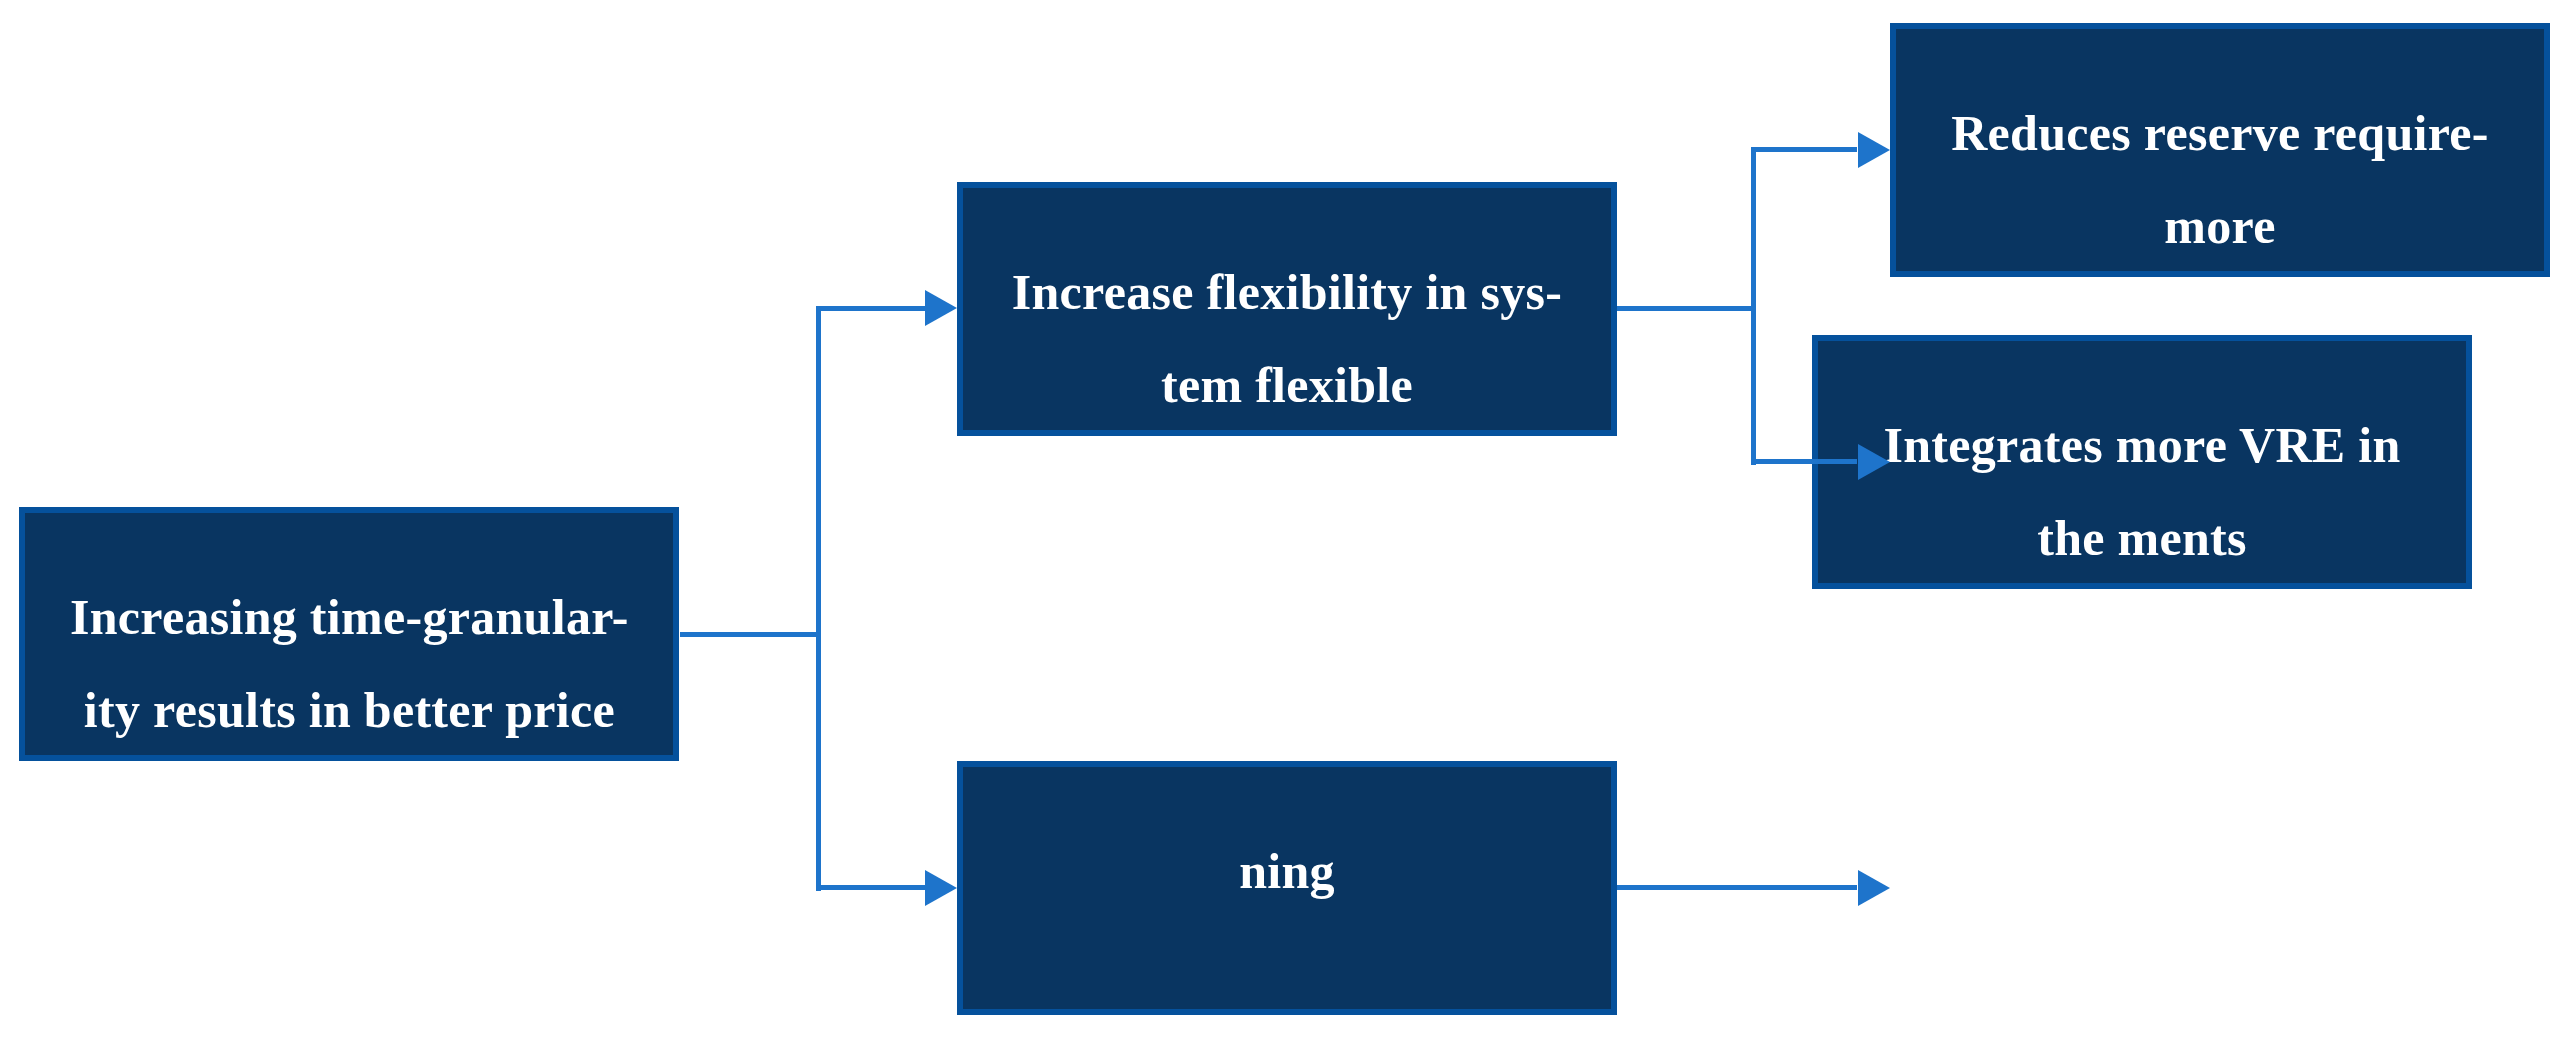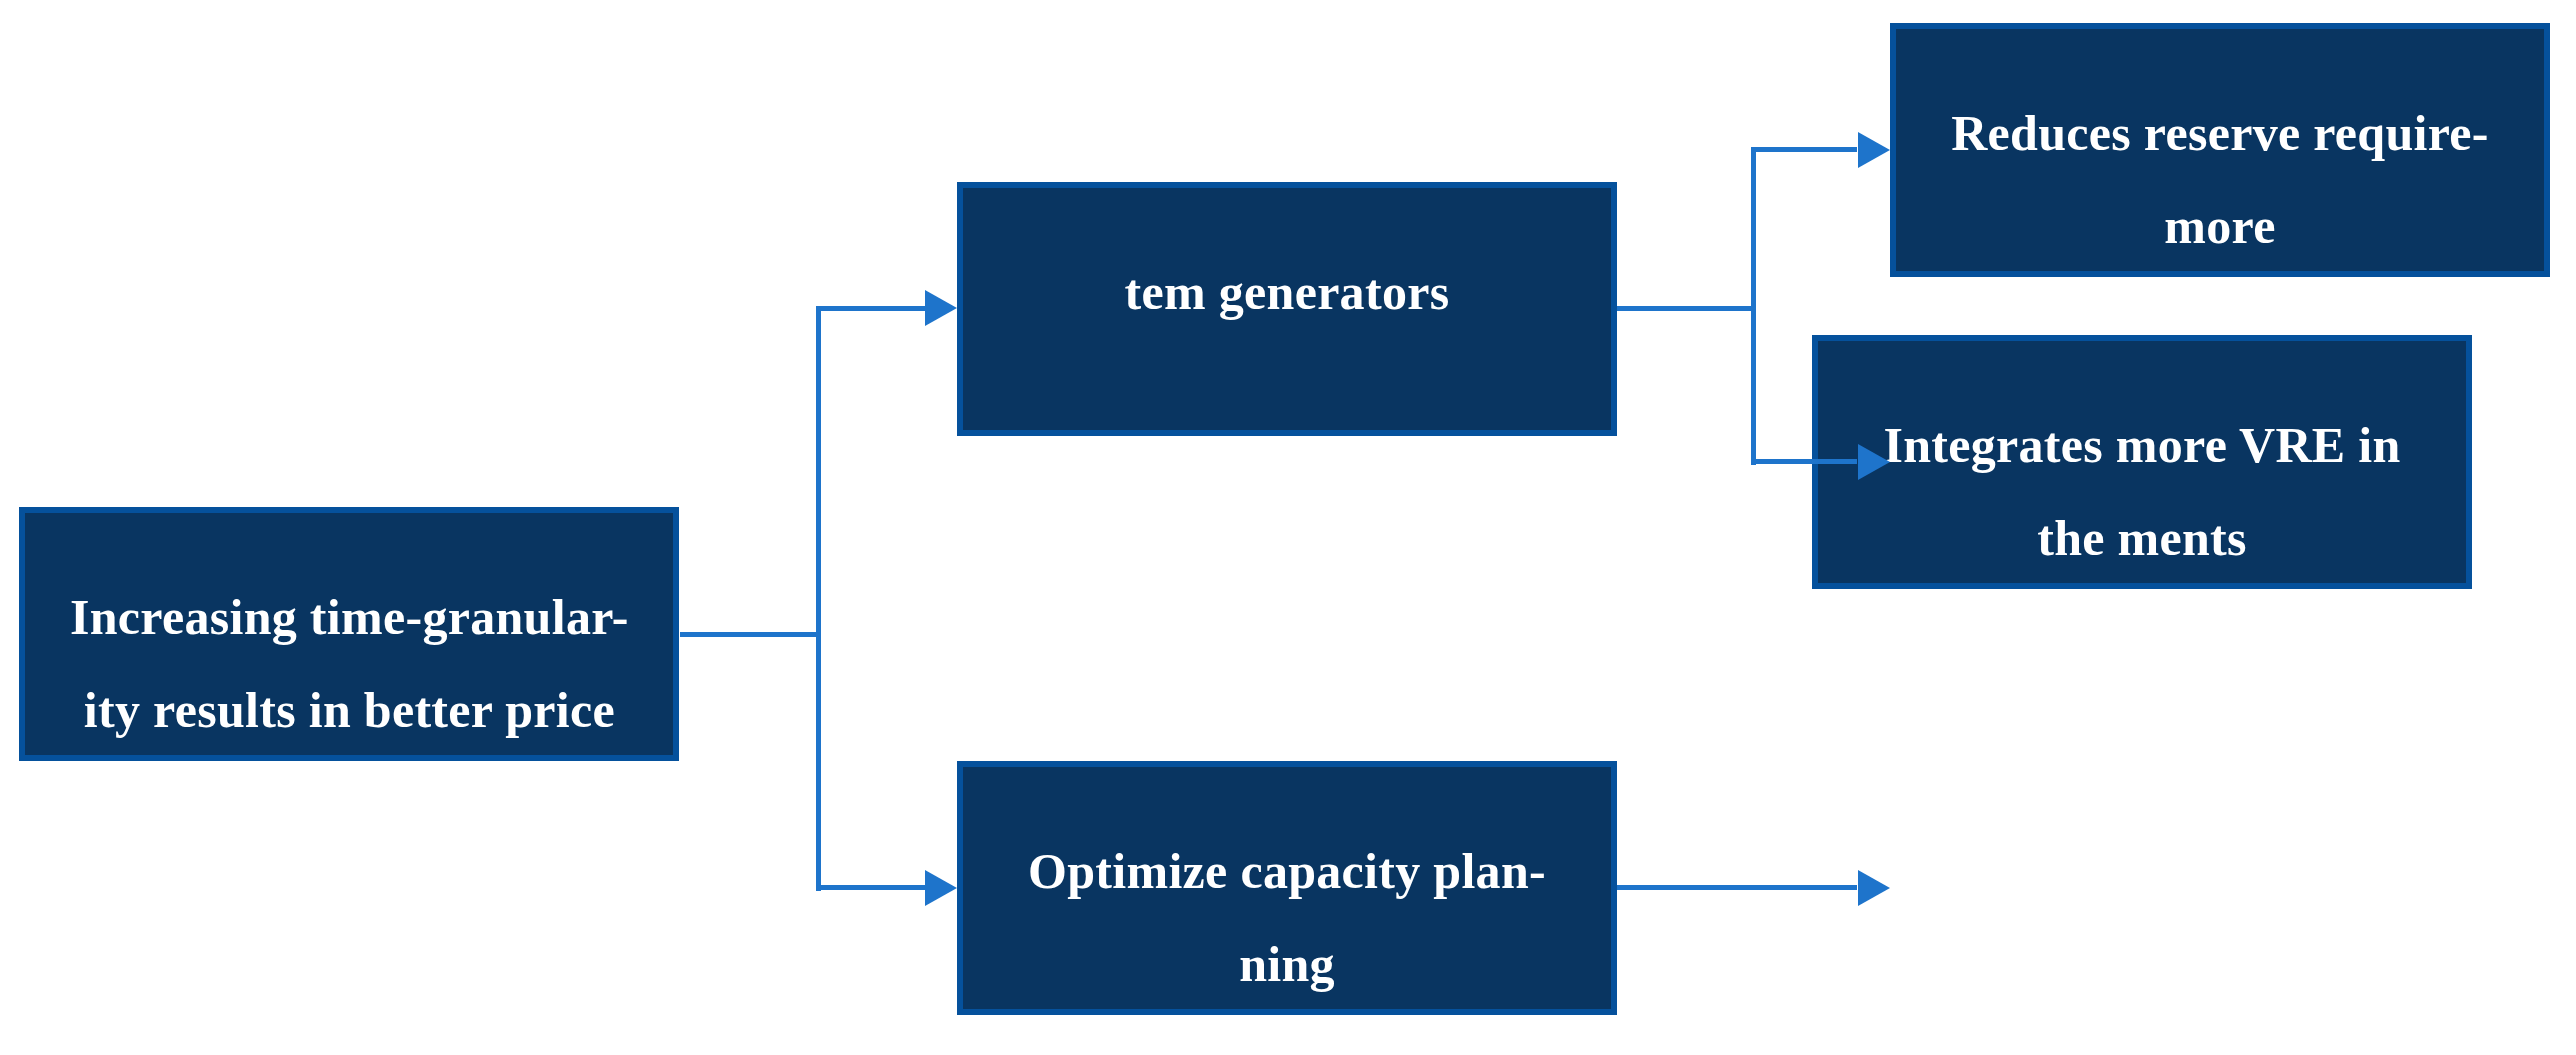--- a/index.html
+++ b/index.html
@@ -72,27 +72,27 @@
 
   <div class="node" style="left:19.4px; top:507px;">
     <div class="node-label">
       <span class="line">Increasing time-granular-</span>
       <span class="line">ity results in better price</span>
     </div>
   </div>
 
   <div class="node" style="left:957px; top:182px;">
     <div class="node-label">
-      <span class="line">tem generators</span>
+      <span class="line">Increase flexibility in sys-</span>
+      <span class="line">tem flexible</span>
     </div>
   </div>
 
   <div class="node" style="left:957px; top:761px;">
     <div class="node-label">
-      <span class="line">Optimize capacity plan-</span>
       <span class="line">ning</span>
     </div>
   </div>
 
   <div class="node" style="left:1890px; top:23px;">
     <div class="node-label">
       <span class="line">Reduces reserve require-</span>
       <span class="line">more</span>
     </div>
   </div>

